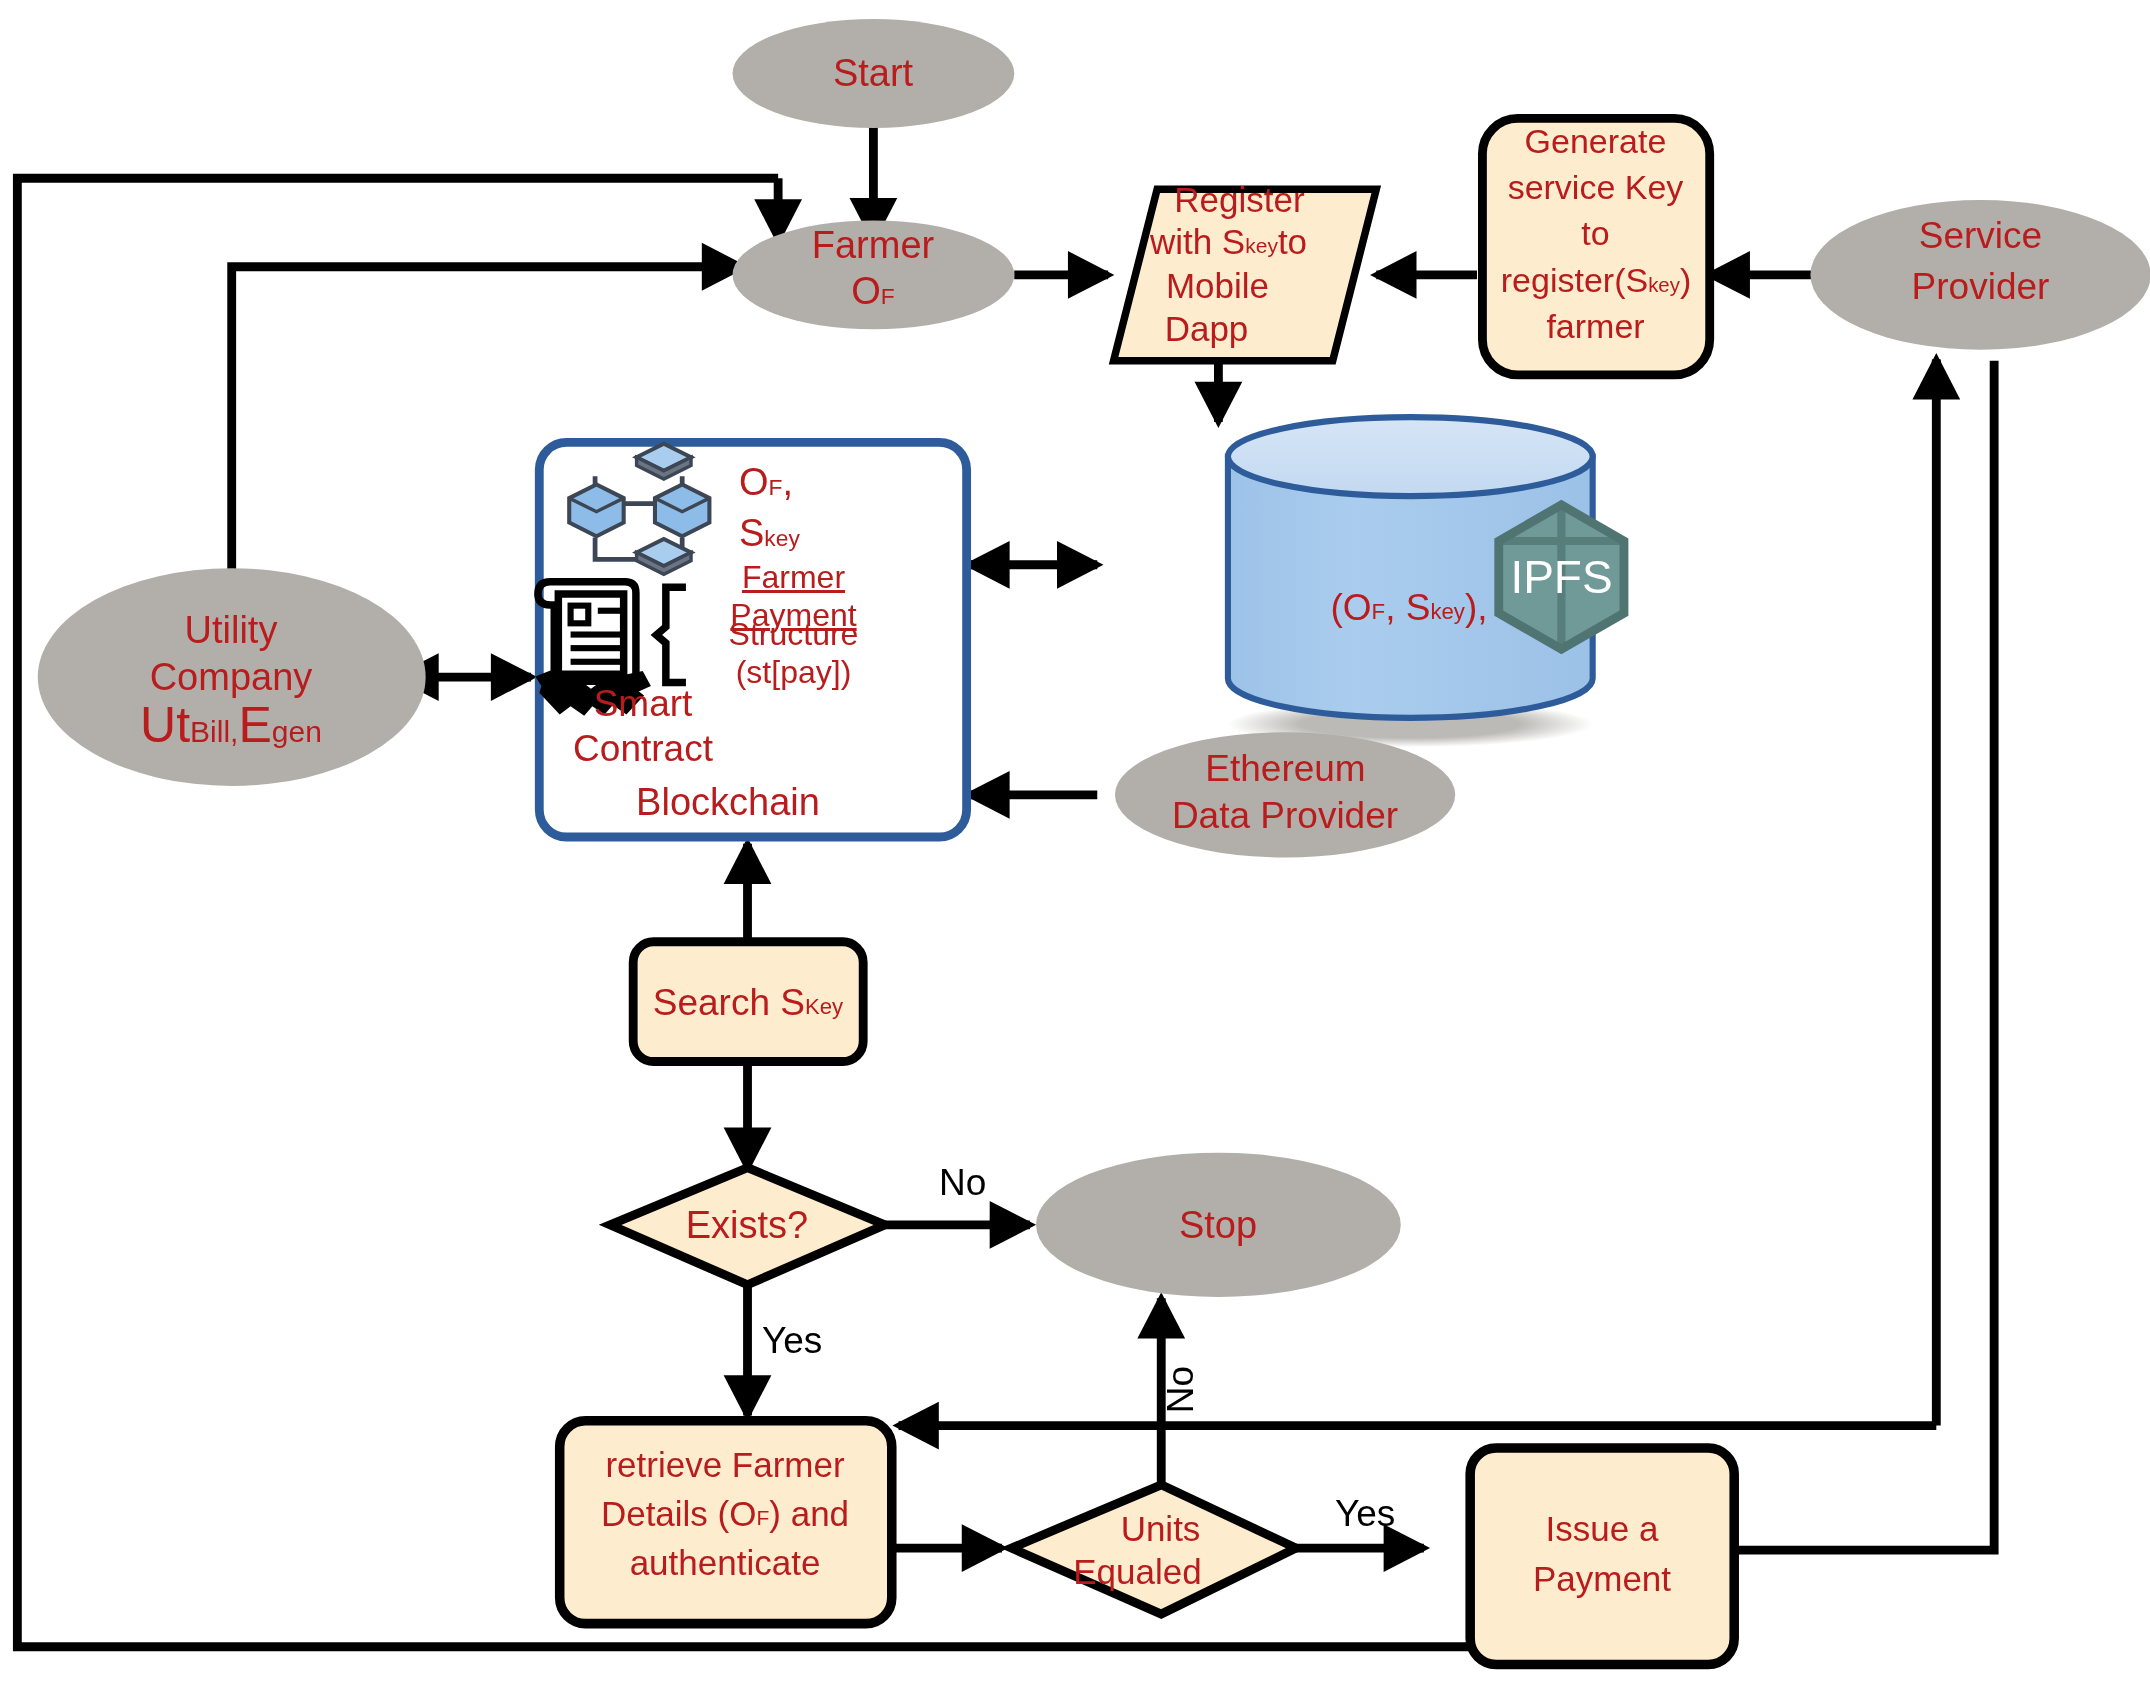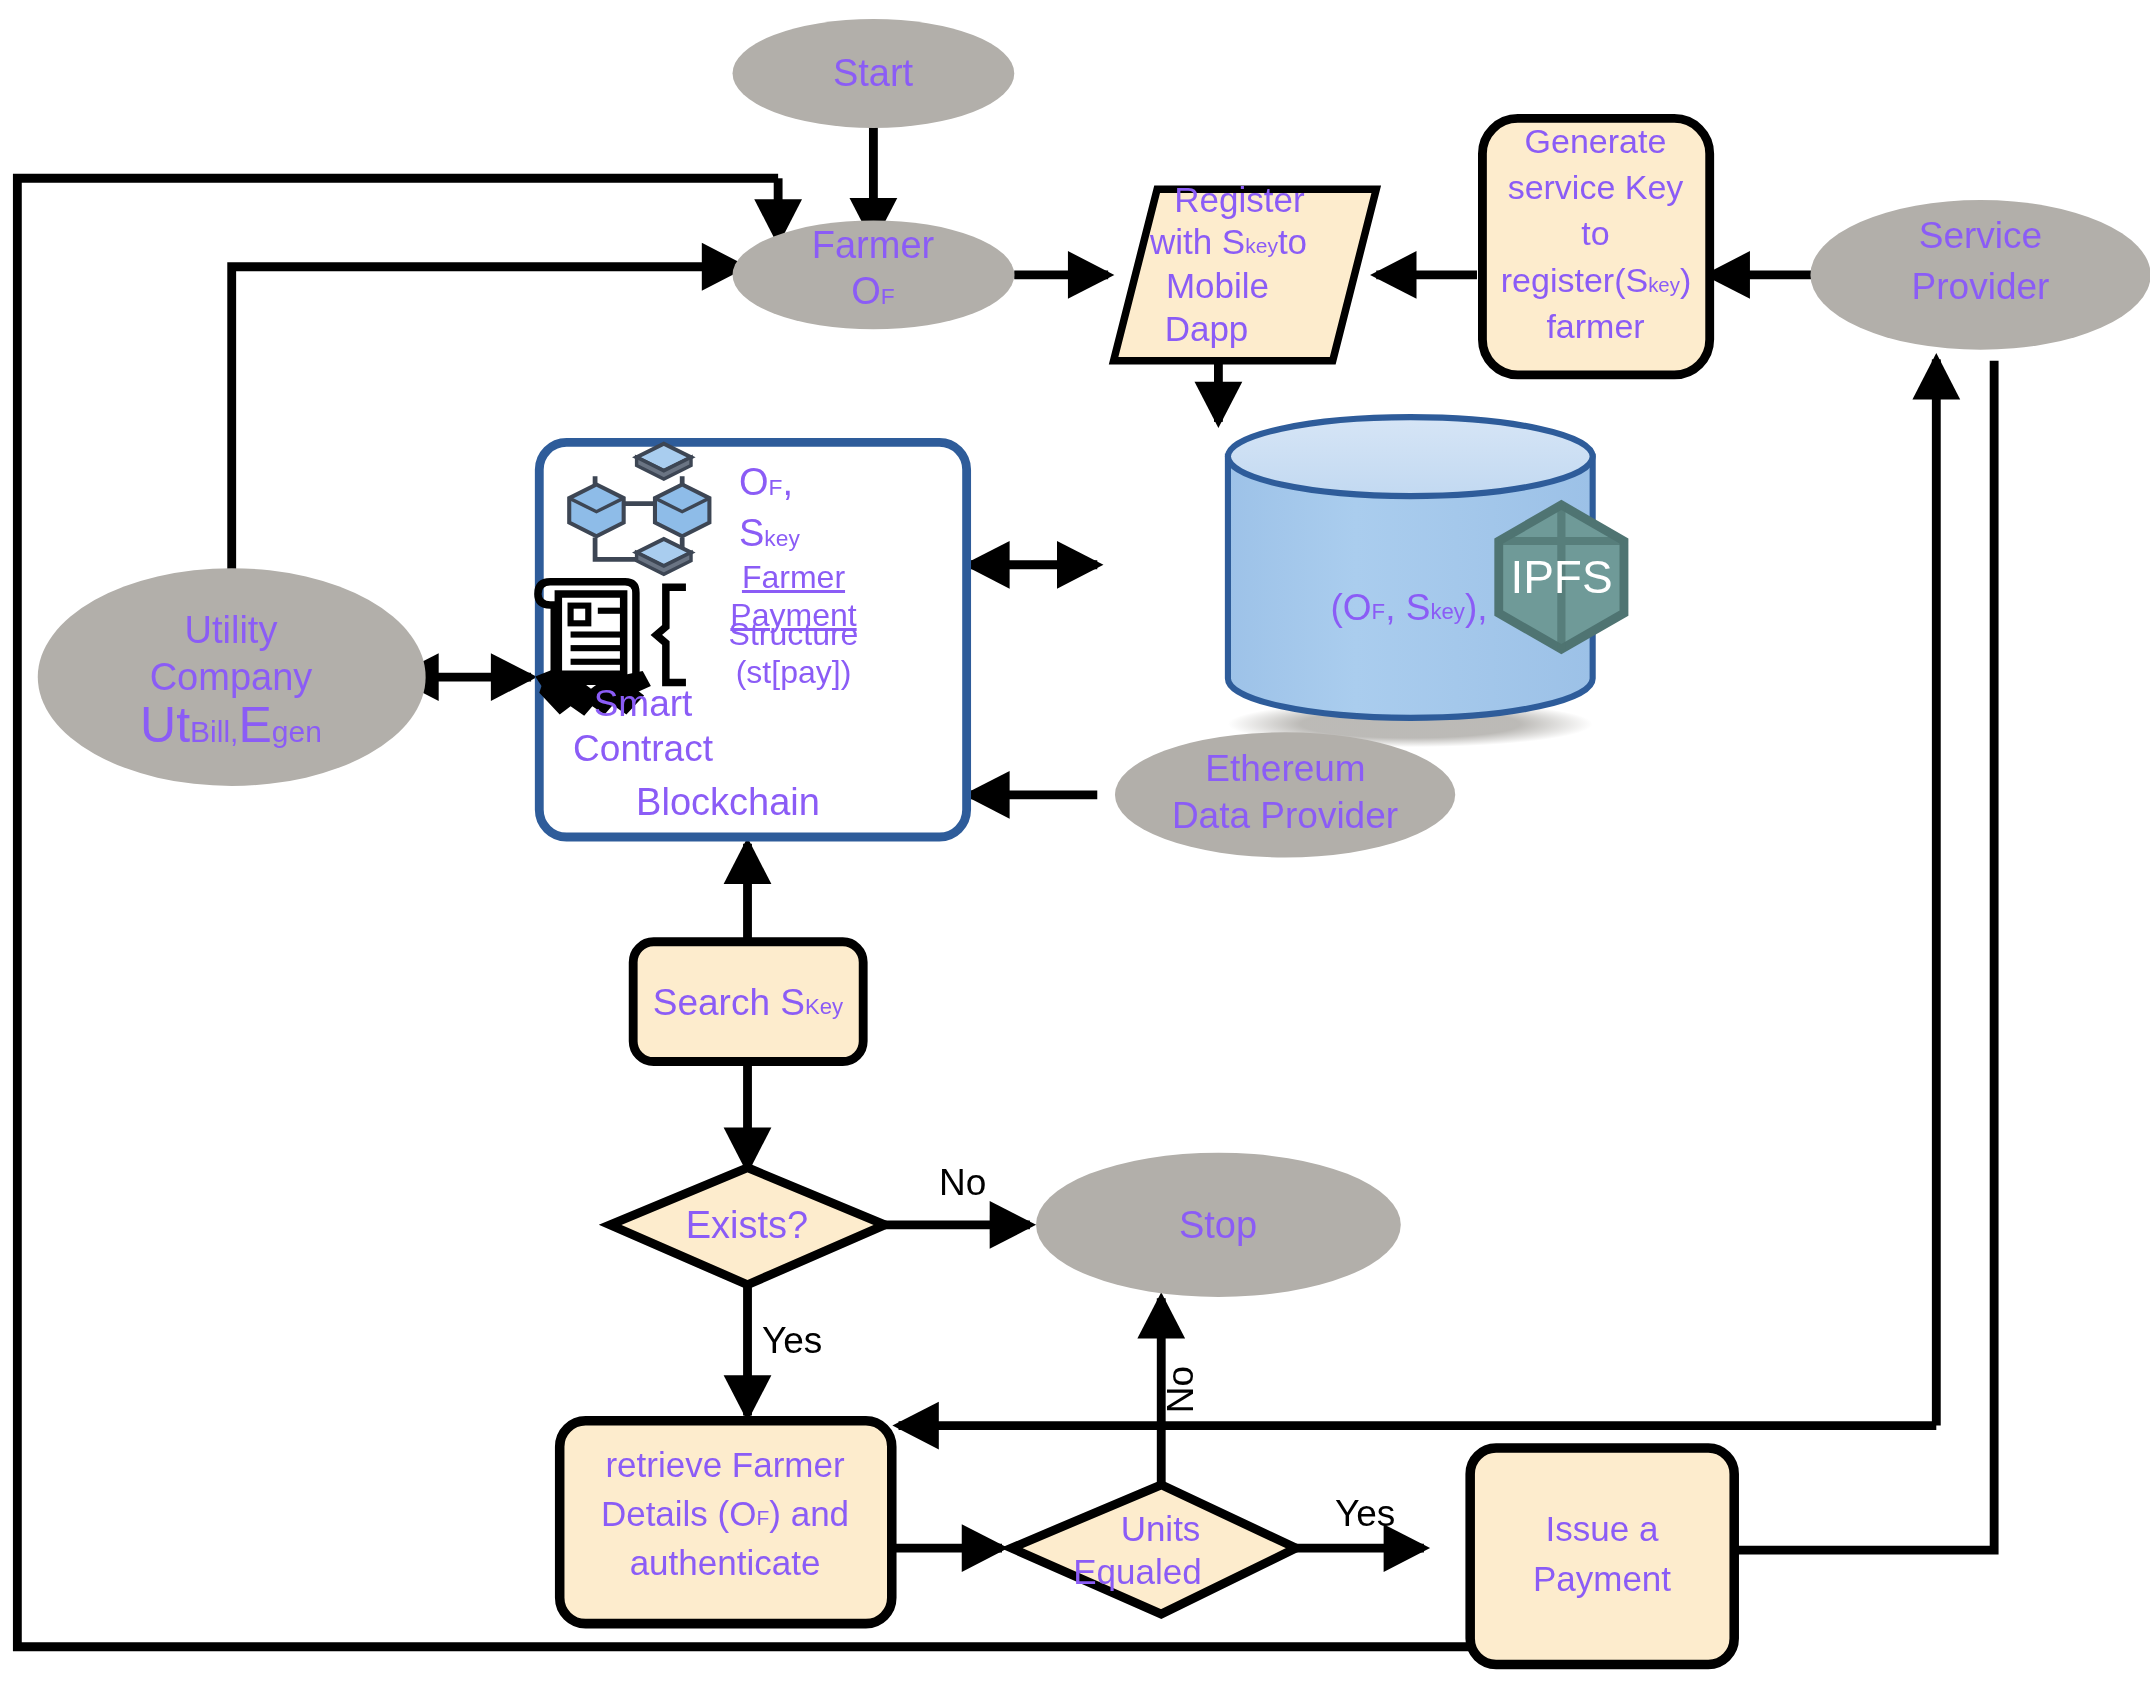--- a/index.html
+++ b/index.html
@@ -1,21 +1,21 @@
 <!DOCTYPE html>
 <html style="font-size:11px"><head>
 <meta charset="utf-8">
 <title>Blockchain Farmer Payment Flowchart</title>
 <style>
   html,body{margin:0;padding:0;background:#ffffff;}
   body{font-family:"Liberation Sans","DejaVu Sans",sans-serif;}
   #stage{position:relative;width:2151px;height:1708px;background:#fff;overflow:hidden;}
   #svgroot{position:absolute;left:0;top:0;width:2151px;height:1708px;}
   .nodelabel{position:absolute;display:flex;align-items:center;justify-content:center;
-             text-align:center;color:#8b5cf6;line-height:1.18;pointer-events:none;}
+             text-align:center;color:#b91c1c;line-height:1.18;pointer-events:none;}
   .edgelabel{position:absolute;color:#000;line-height:1;white-space:nowrap;}
   sub{font-size:0.60em;vertical-align:baseline;position:relative;bottom:-0.22em;text-align:center;}
   .vertlab{transform-origin:center center;transform:rotate(-90deg);}
 </style>
 </head>
 <body>
 
 <div id="stage">
 
 <svg id="svgroot" viewBox="0 0 3160 2510" xmlns="http://www.w3.org/2000/svg">

